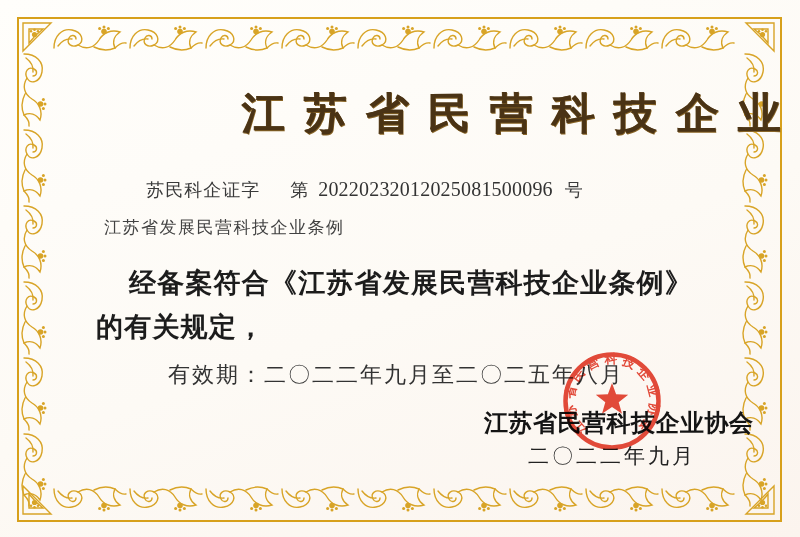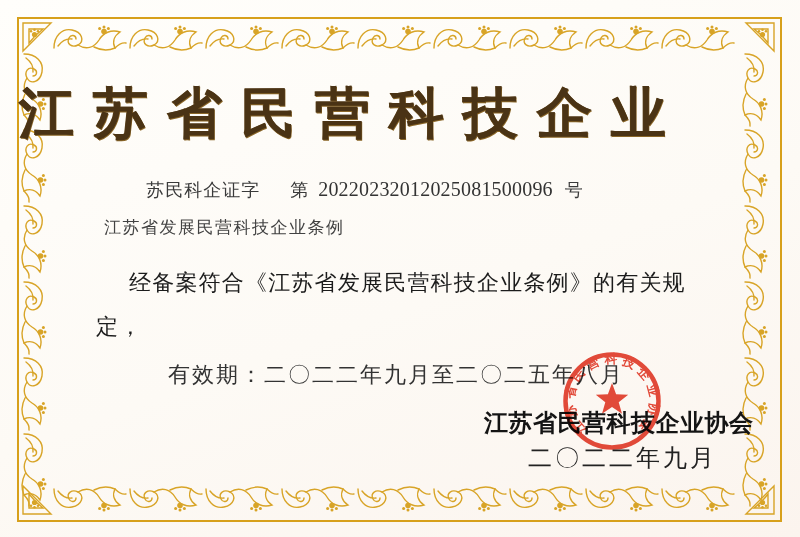--- a/index.html
+++ b/index.html
@@ -10,57 +10,57 @@
     overflow:hidden;
     font-family:"Liberation Serif","DejaVu Serif",serif;
   }
   .frame{
     position:absolute;left:17px;top:17px;width:761px;height:501px;
     border:2.5px solid #d7a01b;
   }
   .ornament-svg{position:absolute;left:18px;top:18px;pointer-events:none;}
   .title{
     position:absolute;left:0;top:84px;width:800px;
-    text-align:left;
+    text-align:right;
     font-family:"DejaVu Sans","Liberation Sans",sans-serif;
-    font-weight:900;font-size:55px;line-height:58px;
+    font-weight:900;font-size:43px;line-height:58px;
     letter-spacing:19px;padding-left:19px;box-sizing:border-box;
     color:#4a3315;
     text-shadow:0.5px 0.5px 0 #8a6628, -0.5px -0.5px 0 #5d431c;
   }
   .cert-no{
     position:absolute;left:0;top:178px;width:729px;
     display:flex;justify-content:center;align-items:baseline;
     color:#3a3a3a;
   }
   .cert-no .label{font-size:18px;letter-spacing:1px;}
   .cert-no .di{font-size:18px;margin-left:30px;margin-right:10px;}
   .cert-no .num{font-size:20px;letter-spacing:0.2px;color:#333;}
   .cert-no .hao{font-size:18px;margin-left:12px;}
   .company{
     position:absolute;left:104px;top:216px;
     font-size:17px;letter-spacing:1.5px;color:#424242;
   }
   .body-text{
     position:absolute;left:96px;top:261px;width:618px;
-    font-size:22px;font-weight:normal;color:#1c1c1c;
+    font-size:27px;font-weight:bold;color:#1c1c1c;
     letter-spacing:1.2px;line-height:44px;
   }
   .body-text .line1{text-indent:33px;}
   .validity{
     position:absolute;left:168px;top:360px;
     font-size:22px;letter-spacing:2px;color:#333;
   }
   .issuer{
     position:absolute;left:484px;top:407px;
     font-size:24px;font-weight:bold;letter-spacing:0.5px;color:#141414;
   }
   .issue-date{
     position:absolute;left:528px;top:442px;
-    font-size:24px;letter-spacing:3px;color:#222;
+    font-size:21px;letter-spacing:3px;color:#222;
   }
   .seal{
     position:absolute;left:557px;top:346px;width:110px;height:110px;
     mix-blend-mode:multiply;opacity:0.92;
   }
 </style>
 </head>
 <body>
 
 <div class="page">

